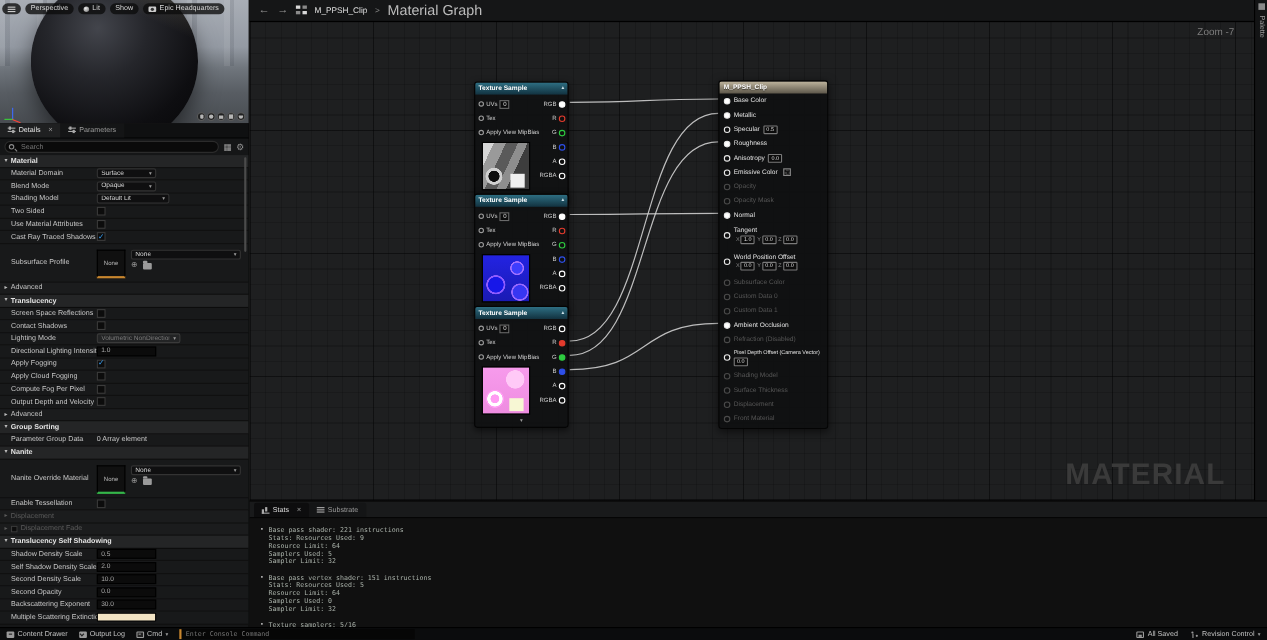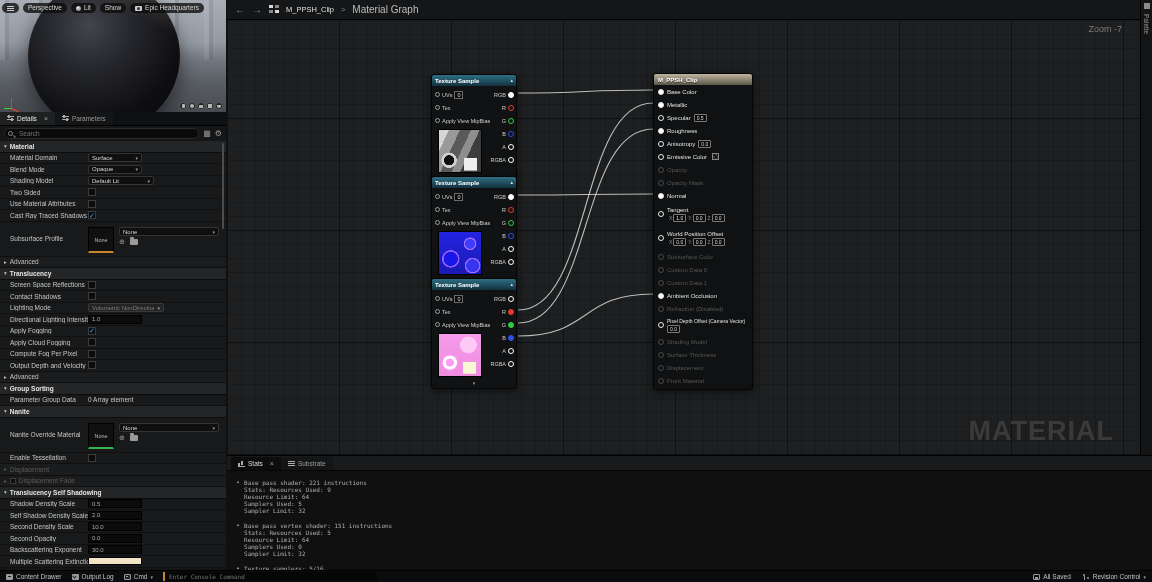--- a/index.html
+++ b/index.html
@@ -91,21 +91,21 @@
   
   #graph-region{position:absolute;left:227px;top:0;width:925px;height:455px;background:#1d1e1f}
   #breadcrumb-bar{position:absolute;left:0;top:0;width:913px;height:20px;background:#151617;border-bottom:1px solid #000;
     display:flex;align-items:center;gap:7px;padding:0 8px}
   .nav-arrow{color:#9a9a9a;font-size:10px;line-height:10px}
   .graph-icon{width:10px;height:9px;position:relative}
   .graph-icon::before{content:"";position:absolute;left:0;top:0;width:4px;height:3px;background:#d8d8d8;box-shadow:6px 5px 0 #d8d8d8}
   .graph-icon::after{content:"";position:absolute;left:0;top:5px;width:4px;height:3px;background:#8a8a8a;box-shadow:6px -5px 0 #8a8a8a}
   #bc-asset{font-size:7.5px;color:#e0e0e0}
   #bc-sep{font-size:7.5px;color:#8a8a8a}
-  #bc-page{font-size:10px;color:#bdbdbd}
+  #bc-page{font-size:13px;color:#bdbdbd}
   #graph-canvas{position:absolute;left:0;top:20px;width:913px;height:435px;overflow:hidden;background-color:#1e1f20;
     background-image:
       repeating-linear-gradient(0deg,rgba(0,0,0,.38) 0 1px,transparent 1px 112px),
       repeating-linear-gradient(90deg,rgba(0,0,0,.38) 0 1px,transparent 1px 112px),
       repeating-linear-gradient(0deg,rgba(0,0,0,.16) 0 1px,transparent 1px 14px),
       repeating-linear-gradient(90deg,rgba(0,0,0,.16) 0 1px,transparent 1px 14px)}
   #zoom-label{position:absolute;right:18px;top:4px;font-size:9px;color:#7d7d7d}
   #watermark{position:absolute;right:26px;bottom:8px;font-size:27px;font-weight:bold;color:#3a3a3a;letter-spacing:1px}
   #wires{position:absolute;left:0;top:0;width:913px;height:435px}
   #wires path{fill:none;stroke:#d9d9d9;stroke-width:1.1;opacity:.85}

